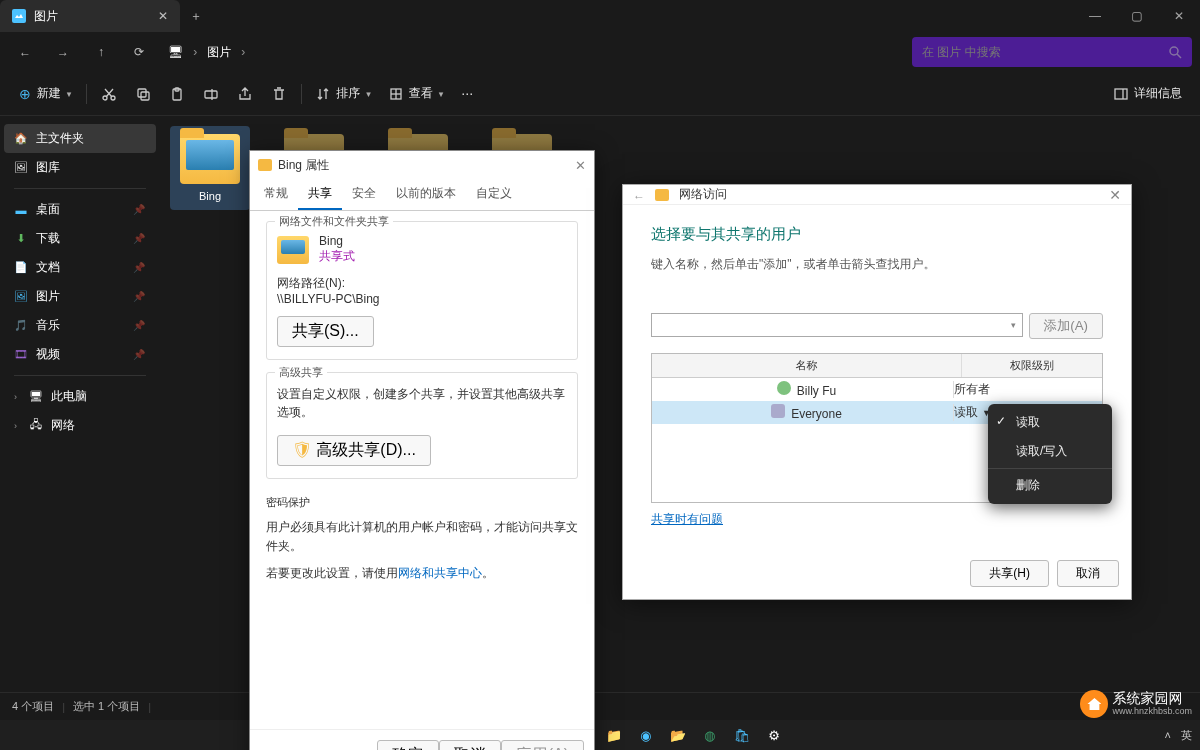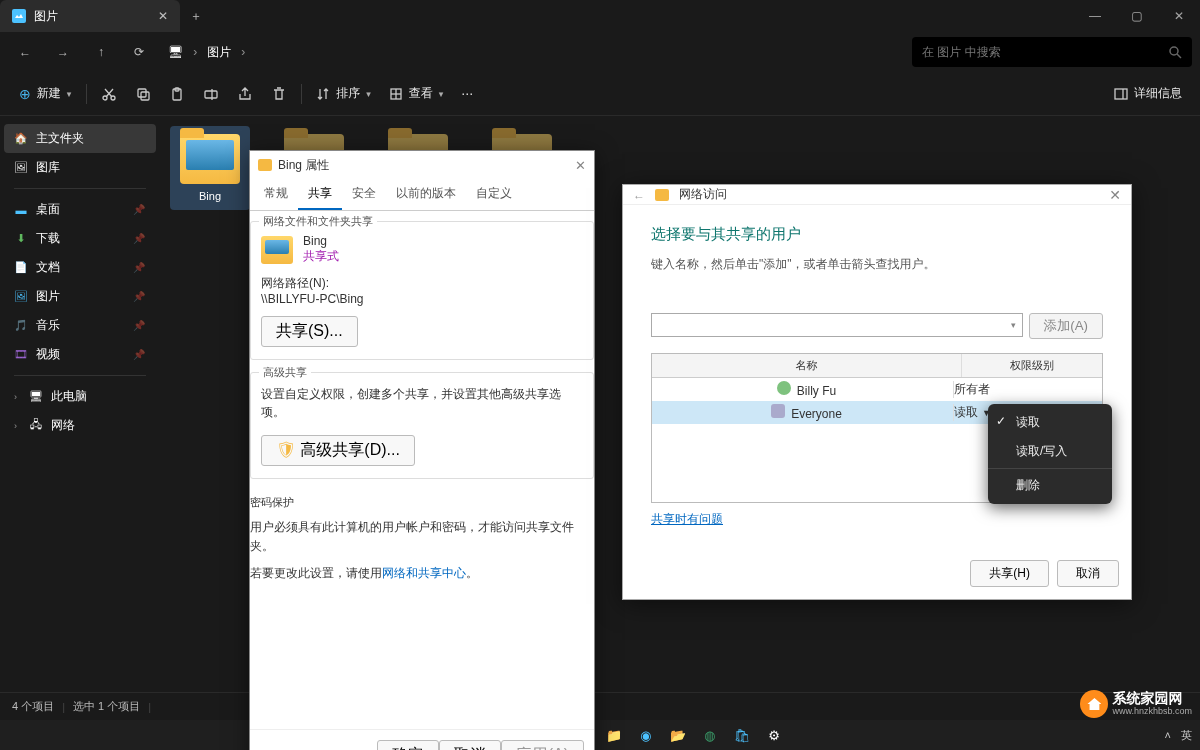--- a/index.html
+++ b/index.html
@@ -12,21 +12,21 @@
 .tab-close { margin-left: auto; opacity: 0.7; cursor: pointer; }
 .newtab { padding: 0 10px; opacity: 0.7; cursor: pointer; }
 .win-controls { margin-left: auto; display: flex; }
 .win-btn { width: 42px; height: 32px; display: flex; align-items: center; justify-content: center; opacity: 0.6; cursor: pointer; }
 
 
 .addressbar { height: 40px; display: flex; align-items: center; padding: 0 8px; gap: 4px; }
 .nav-btn { width: 34px; height: 34px; display: flex; align-items: center; justify-content: center; opacity: 0.7; border-radius: 4px; cursor: pointer; }
 .breadcrumb { display: flex; align-items: center; gap: 10px; margin-left: 8px; flex: 1; }
 .bc-sep { opacity: 0.5; }
-.searchbox { background: #000000; height: 30px; width: 280px; display: flex; align-items: center; padding: 12px 10px; border-radius: 4px; }
+.searchbox { background: #4c1d95; height: 30px; width: 280px; display: flex; align-items: center; padding: 12px 10px; border-radius: 4px; }
 .searchbox input { background: none; border: none; color: #999; flex: 1; outline: none; font-size: 12px; }
 .search-icon { opacity: 0.6; }
 
 
 .toolbar { height: 44px; display: flex; align-items: center; padding: 0 10px; gap: 2px; border-bottom: 1px solid #2a2a2a; }
 .tool-btn { height: 32px; display: flex; align-items: center; gap: 6px; padding: 0 8px; border-radius: 4px; cursor: pointer; opacity: 0.9; }
 .tool-sep { width: 1px; height: 20px; background: #3a3a3a; margin: 0 4px; }
 .new-btn { background: transparent; border: 1px solid transparent; }
 .new-plus { color: #4cc2ff; font-size: 14px; }
 .chev-down { font-size: 9px; opacity: 0.7; }
@@ -62,21 +62,21 @@
 .tray { position: absolute; right: 8px; display: flex; align-items: center; gap: 10px; font-size: 11px; color: #ccc; }
 
 
 .props-dialog { position: absolute; left: 249px; top: 150px; width: 346px; height: 632px; background: #fff; color: #333; border: 1px solid #888; box-shadow: 0 4px 20px rgba(0,0,0,0.5); display: flex; flex-direction: column; font-size: 12px; }
 .props-title { height: 28px; display: flex; align-items: center; padding: 0 8px; gap: 6px; }
 .props-title-icon { width: 14px; height: 12px; background: #f5b942; border-radius: 2px; }
 .props-close { margin-left: auto; cursor: pointer; opacity: 0.6; font-size: 13px; }
 .props-tabs { display: flex; border-bottom: 1px solid #ccc; padding: 0 4px; }
 .props-tab { padding: 6px 10px; cursor: pointer; color: #555; }
 .props-tab.active { border-bottom: 2px solid #0067c0; color: #000; }
-.props-body { flex: 1; padding: 10px 0; overflow: auto; }
+.props-body { flex: 1; padding: 10px 16px; overflow: auto; }
 .props-group { border: 1px solid #ddd; border-radius: 3px; padding: 12px 10px 12px; margin-bottom: 12px; position: relative; }
 .props-group-title { position: absolute; top: -8px; left: 8px; background: #fff; padding: 0 4px; font-size: 11px; color: #555; }
 .props-folder-row { display: flex; gap: 10px; align-items: center; margin-bottom: 10px; }
 .props-folder-ico { width: 32px; height: 28px; background: linear-gradient(#ffd76a, #f5b942); border-radius: 3px; position: relative; }
 .props-folder-ico::after { content: ""; position: absolute; top: 4px; left: 4px; right: 4px; height: 14px; background: linear-gradient(#6ab7e6,#2a7fb0); border-radius: 2px; }
 .props-btn { border: 1px solid #bbb; background: #f8f8f8; padding: 4px 14px; border-radius: 3px; cursor: pointer; font-size: 16px; }
 .props-link { color: #0067c0; cursor: pointer; }
 .props-footer { display: flex; justify-content: flex-end; gap: 0; padding: 10px; border-top: 1px solid #eee; }
 .shield { color: #f5b942; margin-right: 4px; }
 
@@ -111,21 +111,21 @@
 .perm-menu { position: absolute; left: 988px; top: 404px; background: #2b2b2b; color: #eee; border-radius: 6px; padding: 4px 0; width: 124px; box-shadow: 0 4px 16px rgba(0,0,0,0.6); font-size: 12px; z-index: 50; }
 .perm-item { padding: 6px 12px 6px 28px; cursor: pointer; position: relative; }
 .perm-item.checked::before { content: "✓"; position: absolute; left: 8px; }
 .perm-sep { height: 1px; background: #444; margin: 2px 0; }
 
 
 .watermark { position: absolute; right: 8px; bottom: 32px; display: flex; align-items: center; gap: 4px; font-size: 13px; }
 .wm-icon { width: 28px; height: 28px; background: #ff8c1a; border-radius: 50%; display:flex; align-items:center; justify-content:center; position:relative;}
 .wm-house { width: 14px; height: 12px; background: #fff; clip-path: polygon(50% 0, 100% 50%, 85% 50%, 85% 100%, 15% 100%, 15% 50%, 0 50%);}
 .wm-text { display: flex; flex-direction: column; line-height: 1.1; }
-.wm-title { font-weight: bold; color: #fff; font-size: 14px; }
+.wm-title { font-weight: normal; color: #fff; font-size: 14px; }
 .wm-sub { font-size: 9px; color: #aaa; }
 
 svg { display: block; }
 </style>
 </head>
 <body>
 
 <div class="titlebar">
   <div class="tab">
     <span class="tab-icon">

